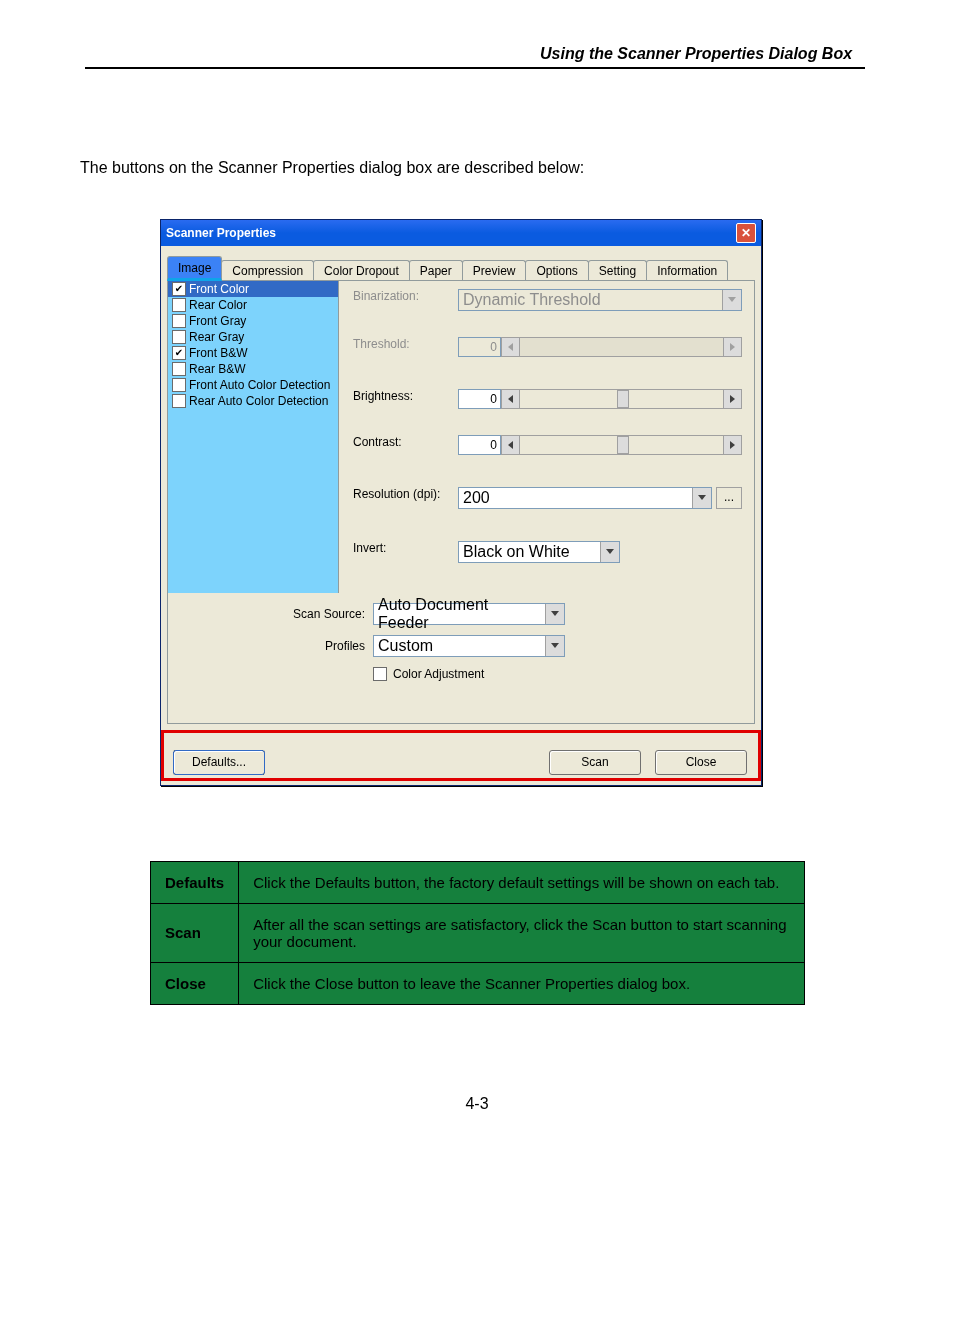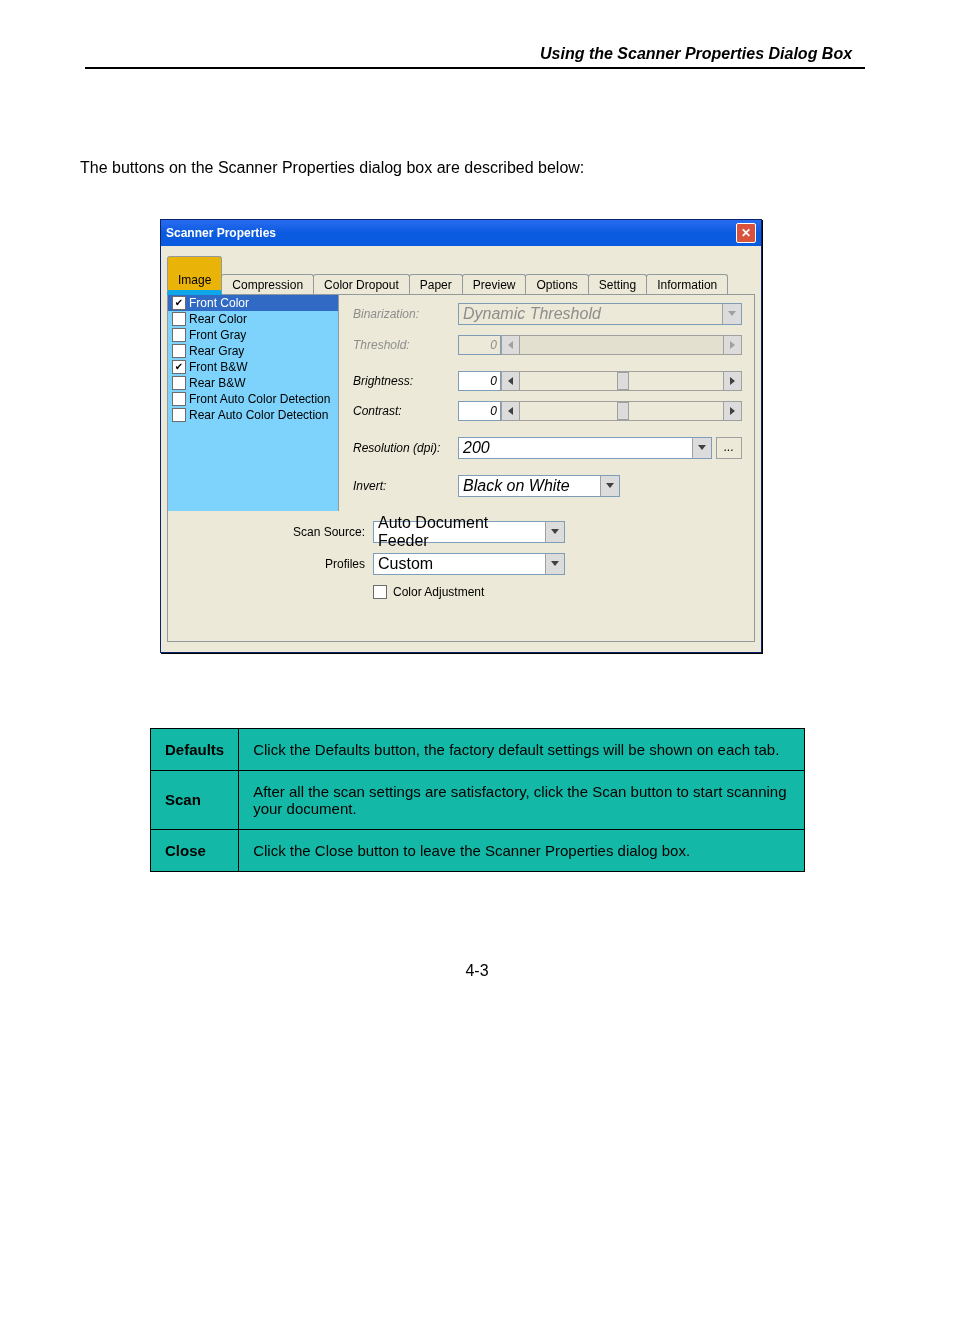--- a/index.html
+++ b/index.html
@@ -7,31 +7,31 @@
   .header-rule{height:2px;background:#000;width:780px;margin-left:85px;} 
   .ch-heading{font-size:16px;font-style:italic;font-weight:bold;margin-left:540px;margin-bottom:4px;}
   .body-text{width:760px;margin-left:80px;margin-top:88px;font-size:16px;line-height:1.35;}
   .dialog-wrap{margin-left:160px;margin-top:40px;}
   .dlg{width:600px;border:1px solid #0a246a;box-shadow:1px 1px 0 #000;}
   .titlebar{background:linear-gradient(#2a6bf0 0%, #0a5be0 50%, #0a5be0 100%);color:#fff;font-weight:bold;padding:3px 5px;display:flex;align-items:center;justify-content:space-between;}
   .close-box{width:18px;height:18px;background:#d9523c;border:1px solid #fff;color:#fff;display:flex;align-items:center;justify-content:center;font-weight:bold;font-size:12px;border-radius:2px;}
   .dlg-body{background:#ece9d8;padding:6px 6px 10px 6px;}
   .tabstrip{display:flex;align-items:flex-end;border-bottom:1px solid #919b9c;margin-top:4px;}
   .tab{padding:3px 10px 2px 10px;background:#ece9d8;border:1px solid #919b9c;border-bottom:none;border-top-left-radius:3px;border-top-right-radius:3px;margin-right:-1px;position:relative;font-size:12px;}
-  .tab.active{background:#eab308;z-index:2;border-bottom:5px solid #0ea5e9;margin-bottom:-1px;padding-top:16px;padding-bottom:3px;}
+  .tab.active{background:#3b82f6;z-index:2;border-bottom:3px solid #0ea5e9;margin-bottom:-1px;padding-top:4px;padding-bottom:3px;}
   .content{border:1px solid #919b9c;border-top:none;background:#ece9d8;padding:0;min-height:330px;}
   .upper{display:flex;}
   .imglist{width:170px;background:#7dd3fc;border-right:1px solid #919b9c;min-height:200px;}
   .imglist .row{display:flex;align-items:center;padding:0 4px;font-size:12px;line-height:16px;}
   .imglist .row.sel{background:#316ac5;color:#fff;}
   .chk{width:12px;height:12px;border:1px solid #6b6b6b;background:#fff;margin-right:3px;display:flex;align-items:center;justify-content:center;font-size:10px;line-height:10px;}
   .chk.checked::before{content:"✔";color:#000;font-size:10px;}
   .row.sel .chk.checked::before{color:#000;background:#fff;}
   .right{flex:1;padding:8px 12px 4px 14px;}
-  .frow{display:flex;align-items:center;margin-bottom:10px;font-style:italic;}
+  .frow{display:flex;margin-bottom:26px;}
   .flabel{width:105px;font-size:12px;}
   .flabel.disabled{color:#8d8d8d;}
   .combo{display:flex;align-items:center;border:1px solid #7e9db9;background:#fff;height:20px;font-size:16px;}
   .combo.disabled{background:#ece9d8;color:#8d8d8d;}
   .combo .ctext{flex:1;padding:0 4px;}
   .combo .cbtn{width:18px;height:100%;background:#dcdcdc;border-left:1px solid #a0a0a0;display:flex;align-items:center;justify-content:center;}
   .cbtn::after{content:"";width:0;height:0;border-left:4px solid transparent;border-right:4px solid transparent;border-top:5px solid #404040;}
   .combo.disabled .cbtn::after{border-top-color:#a0a0a0;}
   .valbox{width:35px;height:18px;border:1px solid #7e9db9;background:#fff;text-align:right;padding:0 3px;font-size:12px;display:flex;align-items:center;justify-content:flex-end;}
   .valbox.disabled{background:#ece9d8;color:#8d8d8d;}
@@ -48,21 +48,21 @@
   .lrow{display:flex;align-items:center;margin-bottom:10px;}
   .llabel{width:185px;text-align:right;padding-right:8px;font-size:12px;}
   .winchk{width:12px;height:12px;border:1px solid #6b6b6b;background:#fff;margin-right:6px;}
   .btnrow{display:flex;align-items:center;justify-content:space-between;margin-top:12px;padding:0 2px;}
   .winbtn{min-width:90px;height:23px;background:#ece9d8;border:1px solid #707070;border-radius:3px;font-size:12px;display:flex;align-items:center;justify-content:center;box-shadow:inset 1px 1px 0 #fff;}
   .winbtn.focus{border:1px dotted #000;outline:1px solid #316ac5;outline-offset:-1px;}
   .red-outline{outline:3px solid #e00000;outline-offset:-1px;padding:6px 4px 4px 4px;margin-top:8px;margin-left:-4px;margin-right:-4px;margin-bottom:-4px;}
   .guide-table{width:655px;margin-left:150px;margin-top:75px;border-collapse:collapse;}
   .guide-table td,.guide-table th{border:1px solid #000;padding:12px 14px;font-size:15px;vertical-align:middle;}
   .guide-table th{background:#99c2ff;font-weight:bold;text-align:left;}
-  .guide-table td{background:#14b8a6;}
+  .guide-table td{background:#15803d;}
   .pgnum{text-align:center;margin-top:90px;font-size:16px;}
 </style>
 </head>
 <body>
 
 <div class="page">
   <div class="ch-heading">Using the Scanner Properties Dialog Box</div>
   <div class="header-rule"></div>
 
   <div class="body-text">The buttons on the Scanner Properties dialog box are described below:</div>
@@ -199,20 +199,29 @@
             </div>
             <div class="lrow">
               <div class="llabel"></div>
               <div class="winchk"></div>
               <span>Color Adjustment</span>
             </div>
             <div style="height:26px"></div>
           </div>
         </div>
 
+        <div class="red-outline">
+          <div class="btnrow">
+            <div class="winbtn focus" style="margin-left:4px">Defaults...</div>
+            <div style="display:flex;gap:14px;margin-right:6px;">
+              <div class="winbtn">Scan</div>
+              <div class="winbtn">Close</div>
+            </div>
+          </div>
+        </div>
 
       </div>
     </div>
   </div>
 
   <table class="guide-table">
     <tbody>
     <tr>
       <td><b>Defaults</b></td>
       <td>Click the Defaults button, the factory default settings will be shown on each tab.</td>

